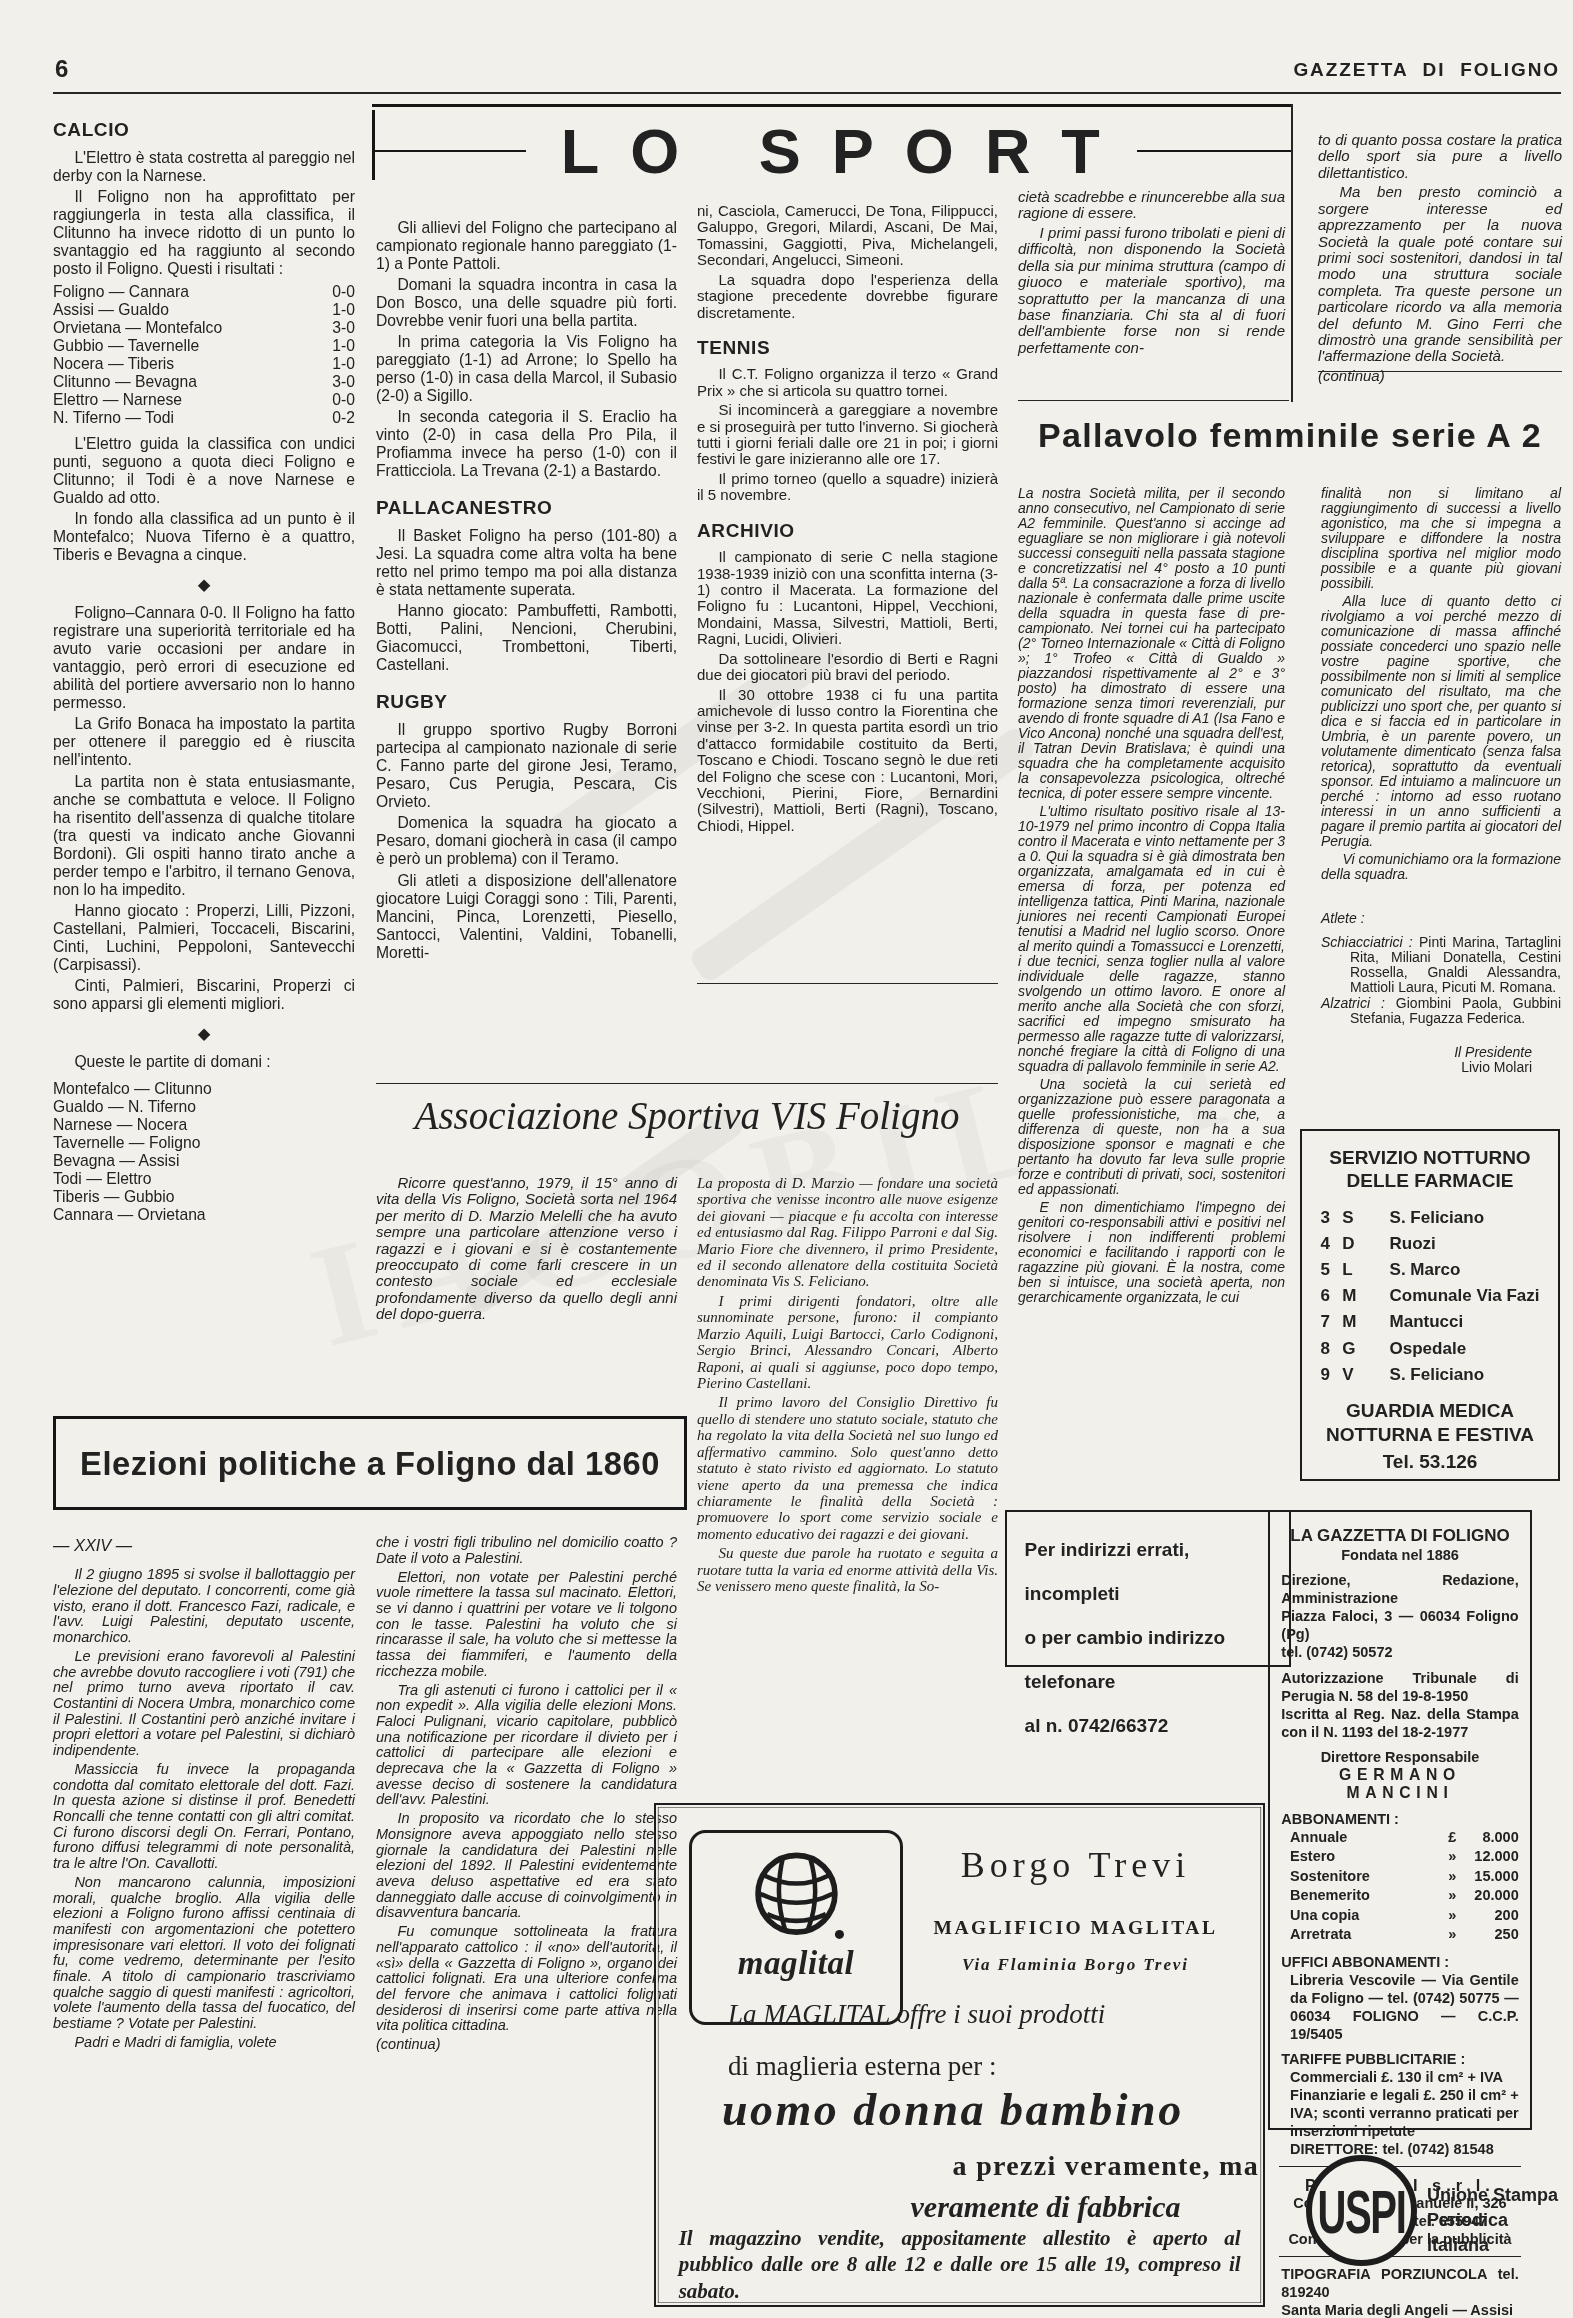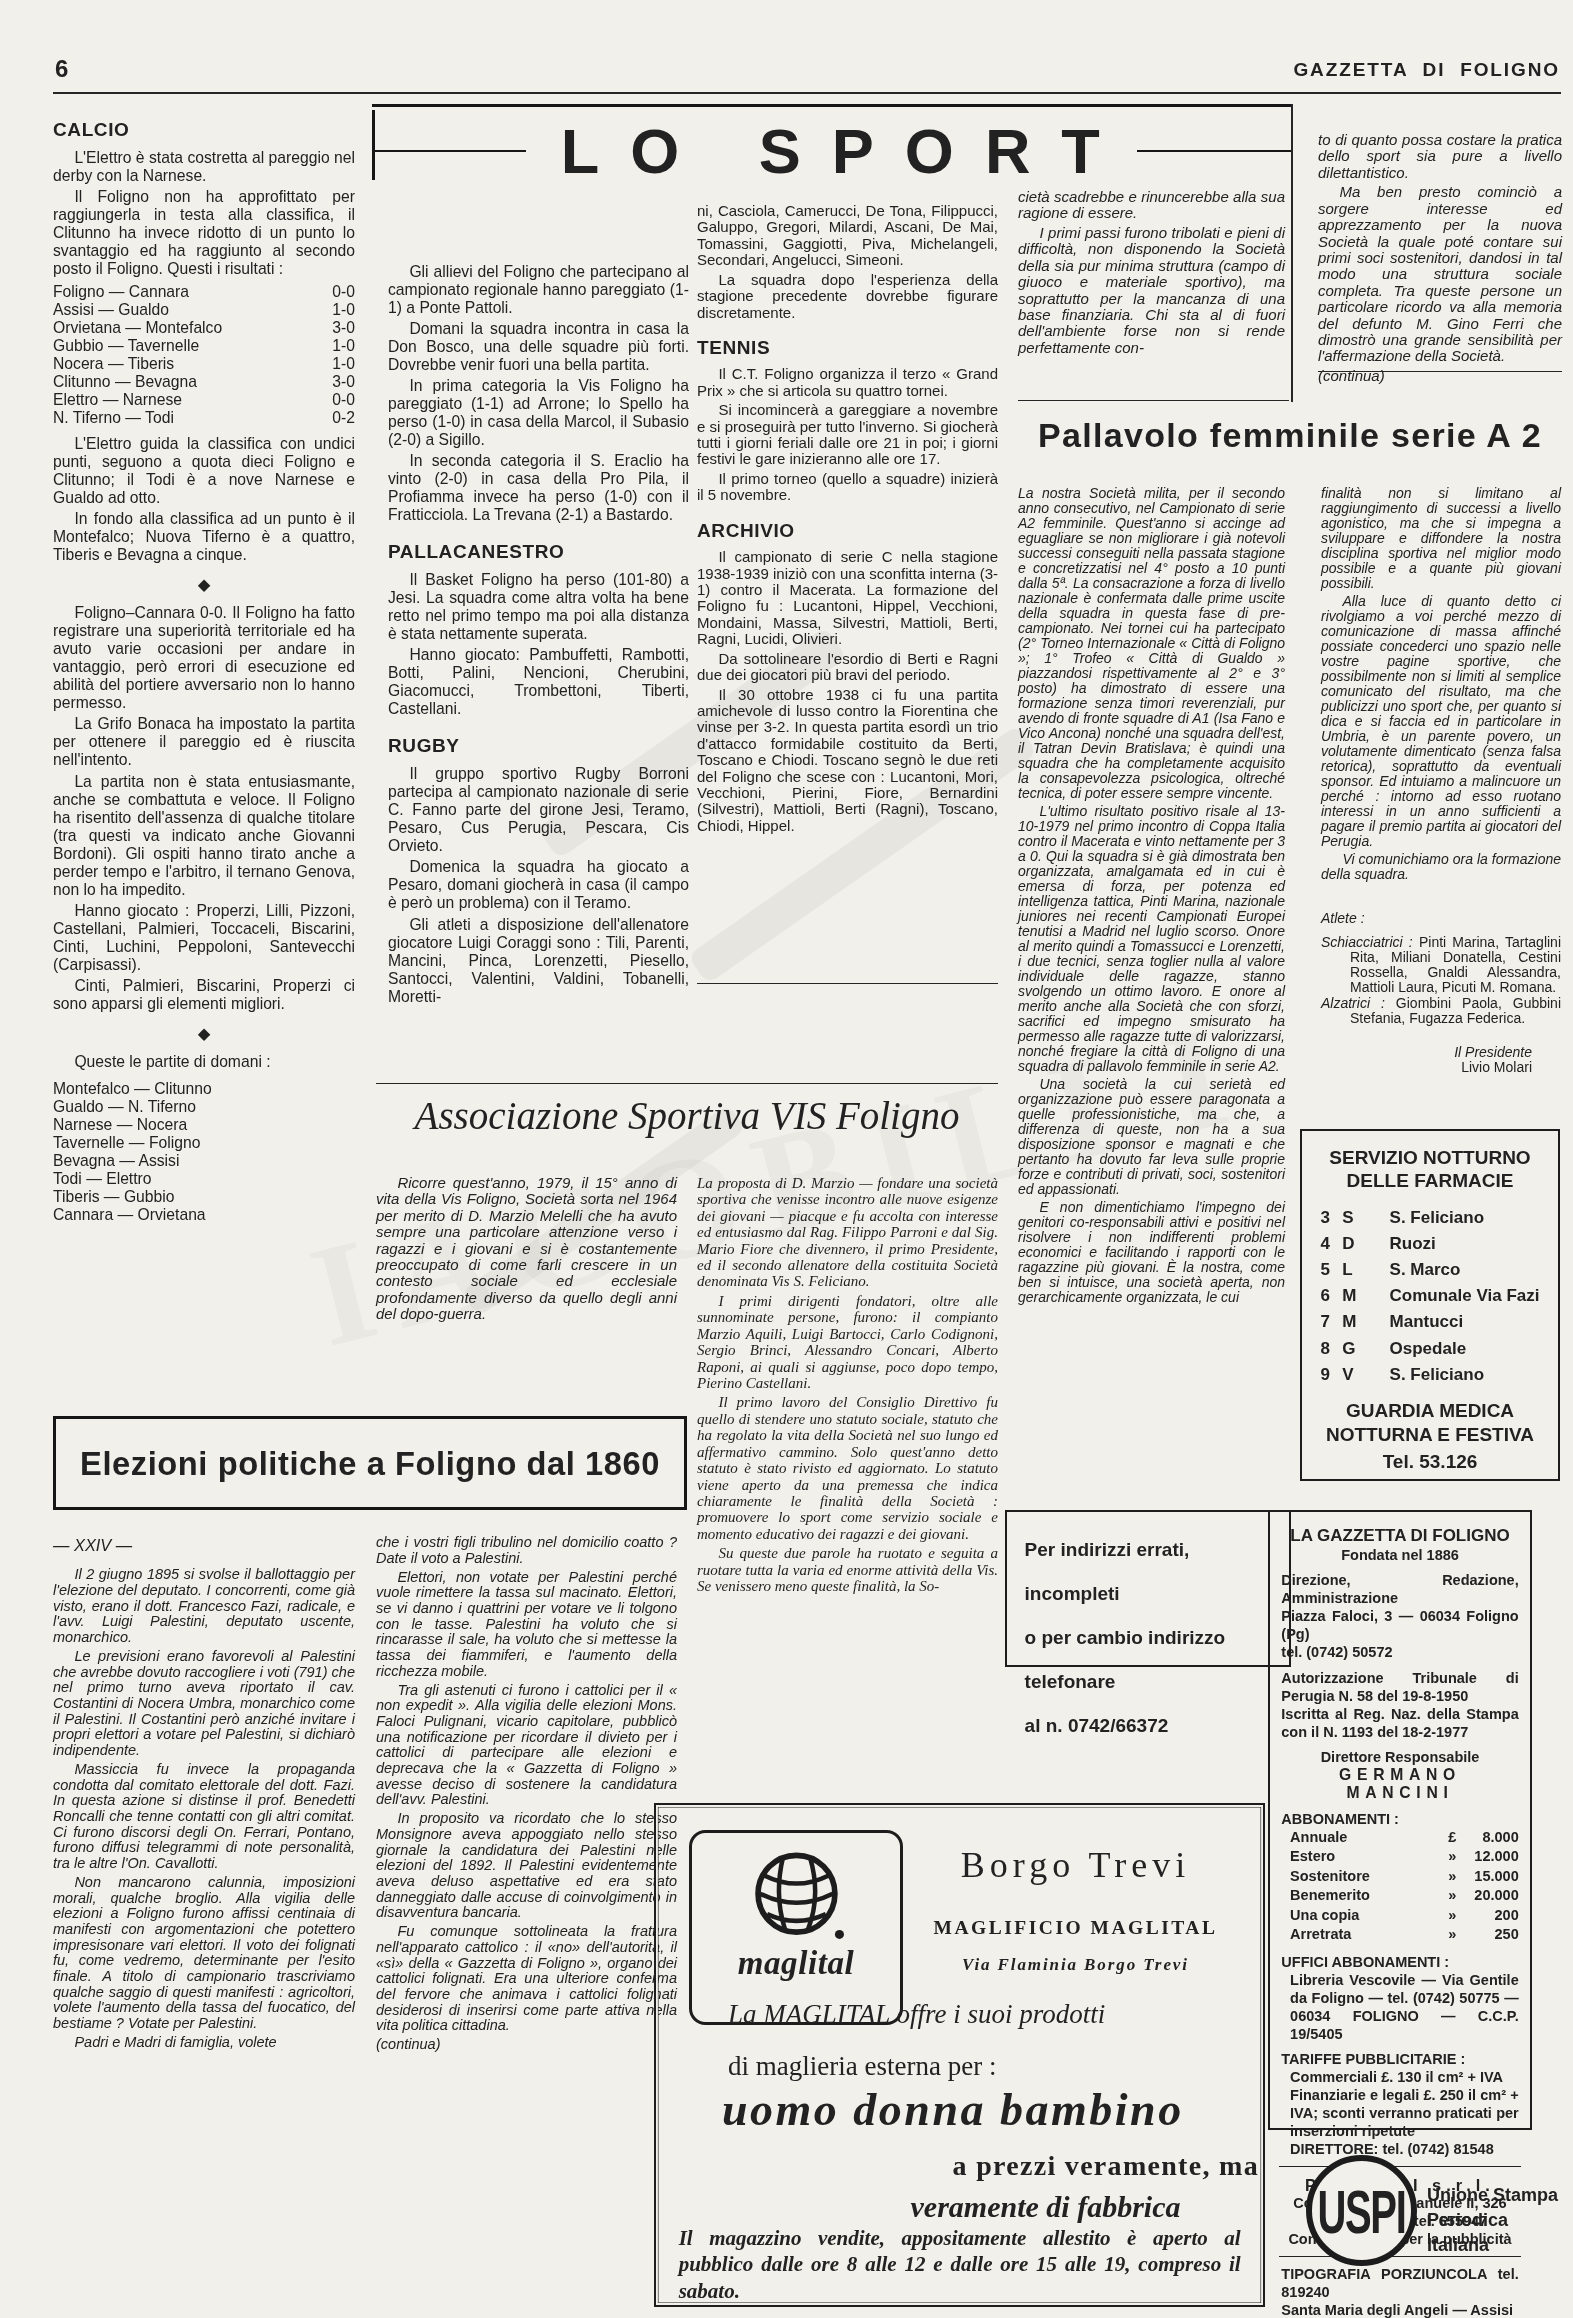--- a/index.html
+++ b/index.html
@@ -194,21 +194,21 @@
         <div>Gualdo — N. Tiferno</div>
         <div>Narnese — Nocera</div>
         <div>Tavernelle — Foligno</div>
         <div>Bevagna — Assisi</div>
         <div>Todi — Elettro</div>
         <div>Tiberis — Gubbio</div>
         <div>Cannara — Orvietana</div>
       </div>
   </div>
 
-  <div class="col sz-a" style="left:388px;top:219px;width:301px;margin-top:44px;">
+  <div class="col sz-a" style="left:376px;top:219px;width:301px;">
     <div>
         <p>Gli allievi del Foligno che partecipano al campionato regionale hanno pareggiato (1-1) a Ponte Pattoli.</p>
         <p>Domani la squadra incontra in casa la Don Bosco, una delle squadre più forti. Dovrebbe venir fuori una bella partita.</p>
         <p>In prima categoria la Vis Foligno ha pareggiato (1-1) ad Arrone; lo Spello ha perso (1-0) in casa della Marcol, il Subasio (2-0) a Sigillo.</p>
         <p>In seconda categoria il S. Eraclio ha vinto (2-0) in casa della Pro Pila, il Profiamma invece ha perso (1-0) con il Fratticciola. La Trevana (2-1) a Bastardo.</p>
       </div>
     <h3 class="colhead">PALLACANESTRO</h3>
     <div>
         <p>Il Basket Foligno ha perso (101-80) a Jesi. La squadra come altra volta ha bene retto nel primo tempo ma poi alla distanza è stata nettamente superata.</p>
         <p>Hanno giocato: Pambuffetti, Rambotti, Botti, Palini, Nencioni, Cherubini, Giacomucci, Trombettoni, Tiberti, Castellani.</p>

